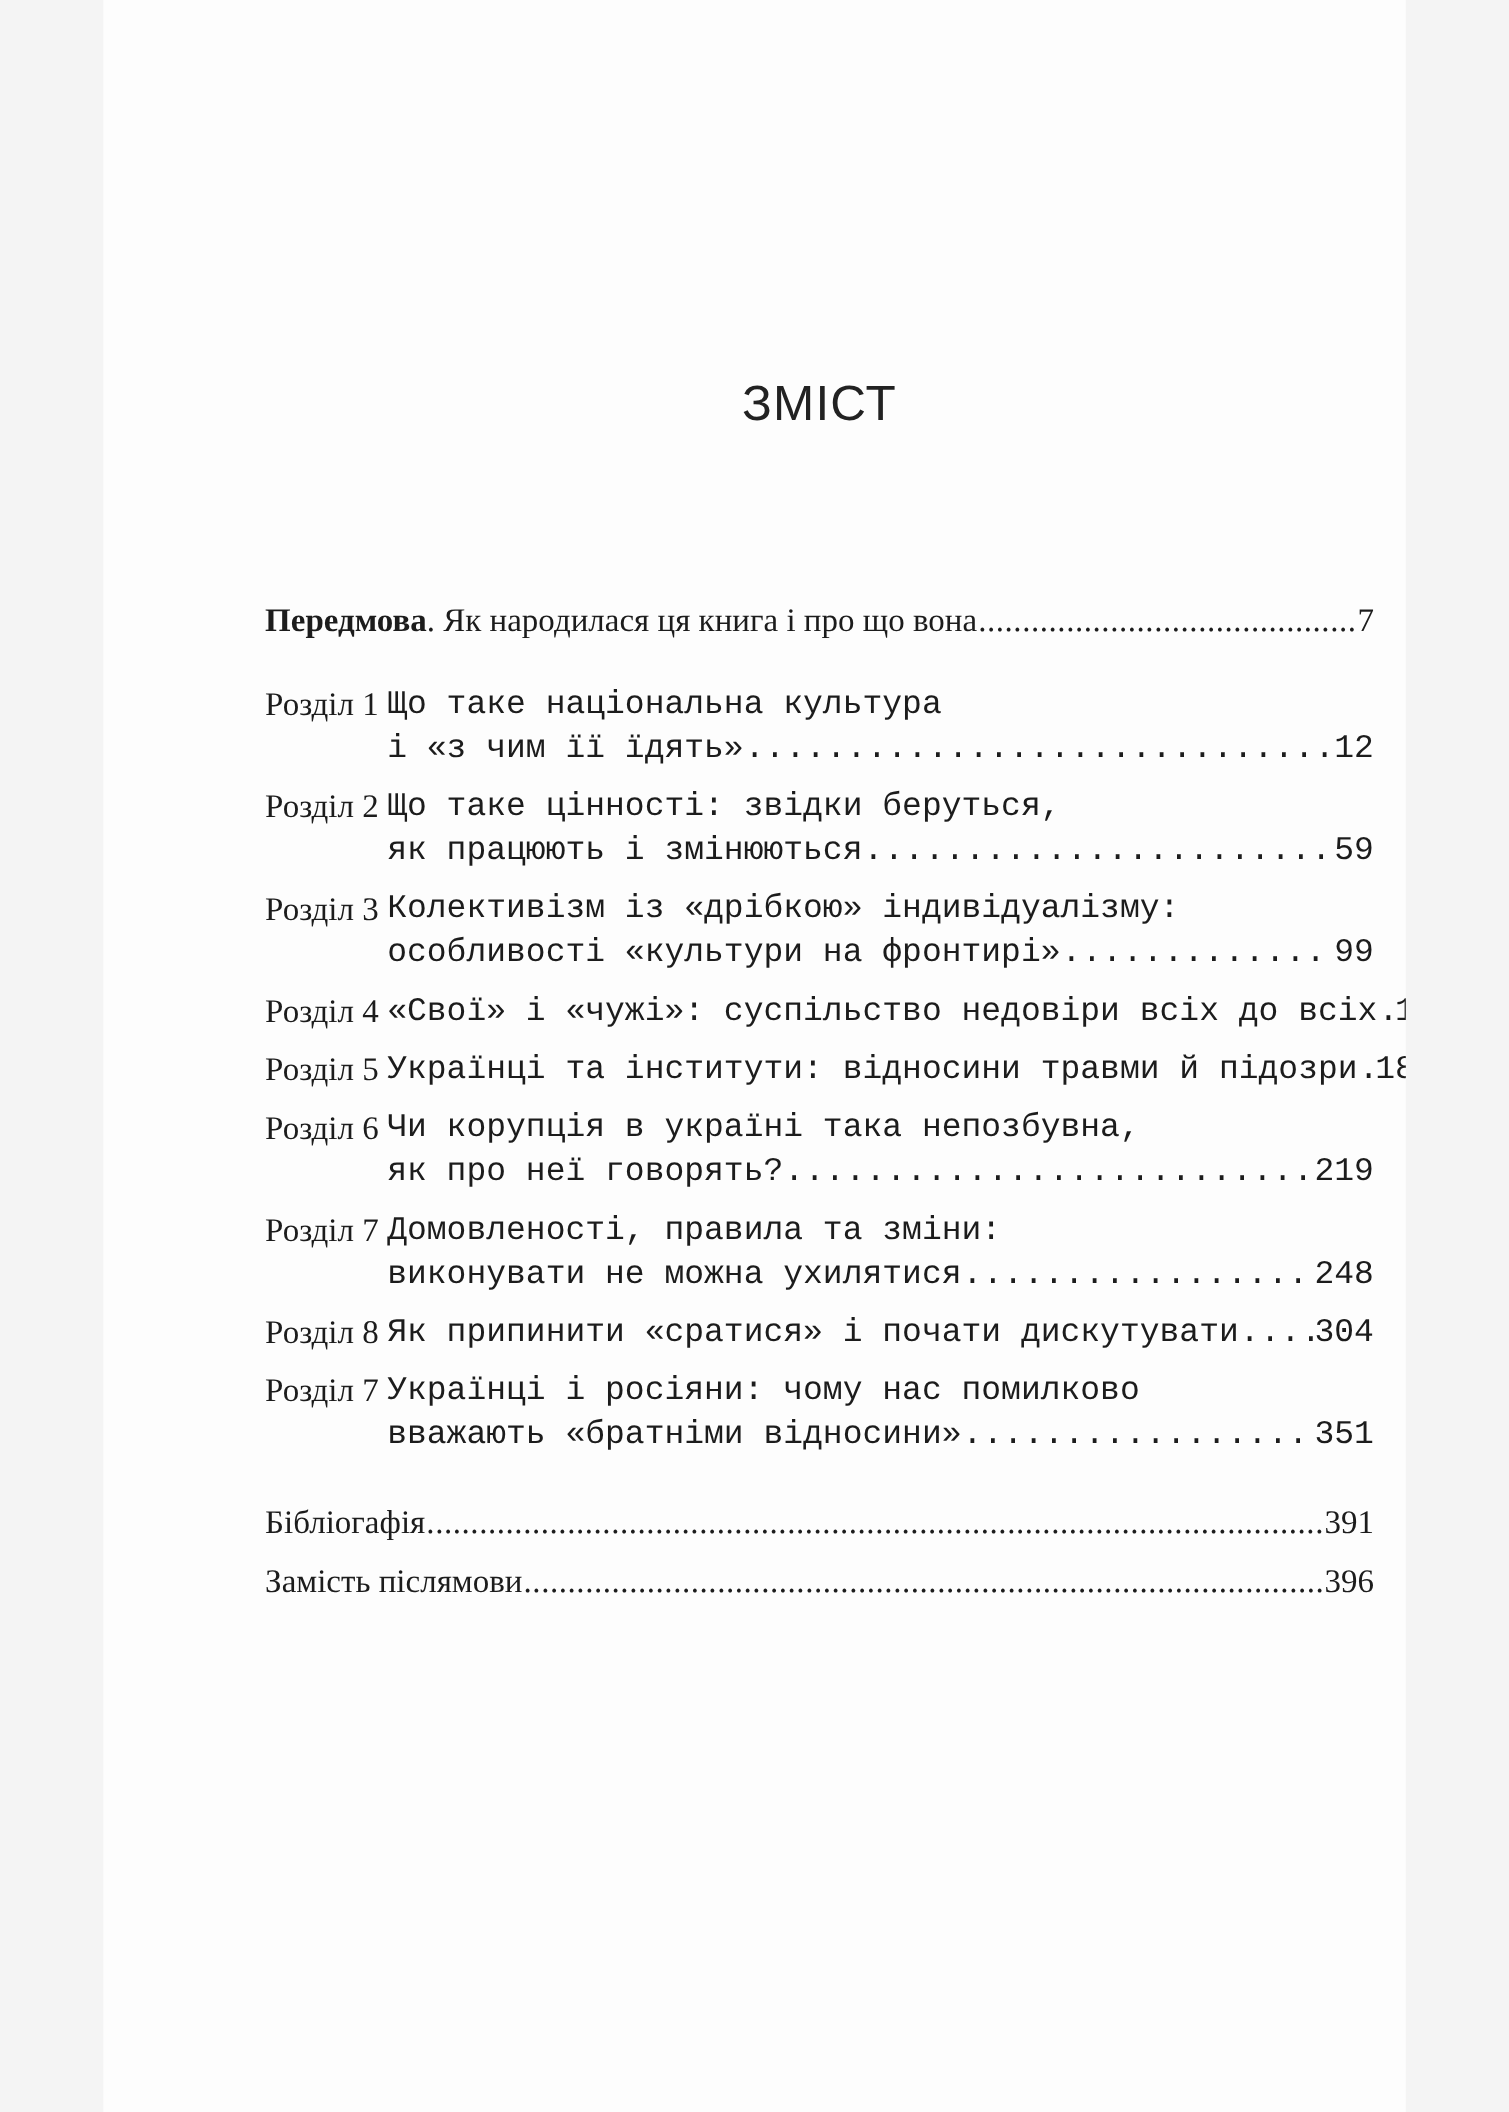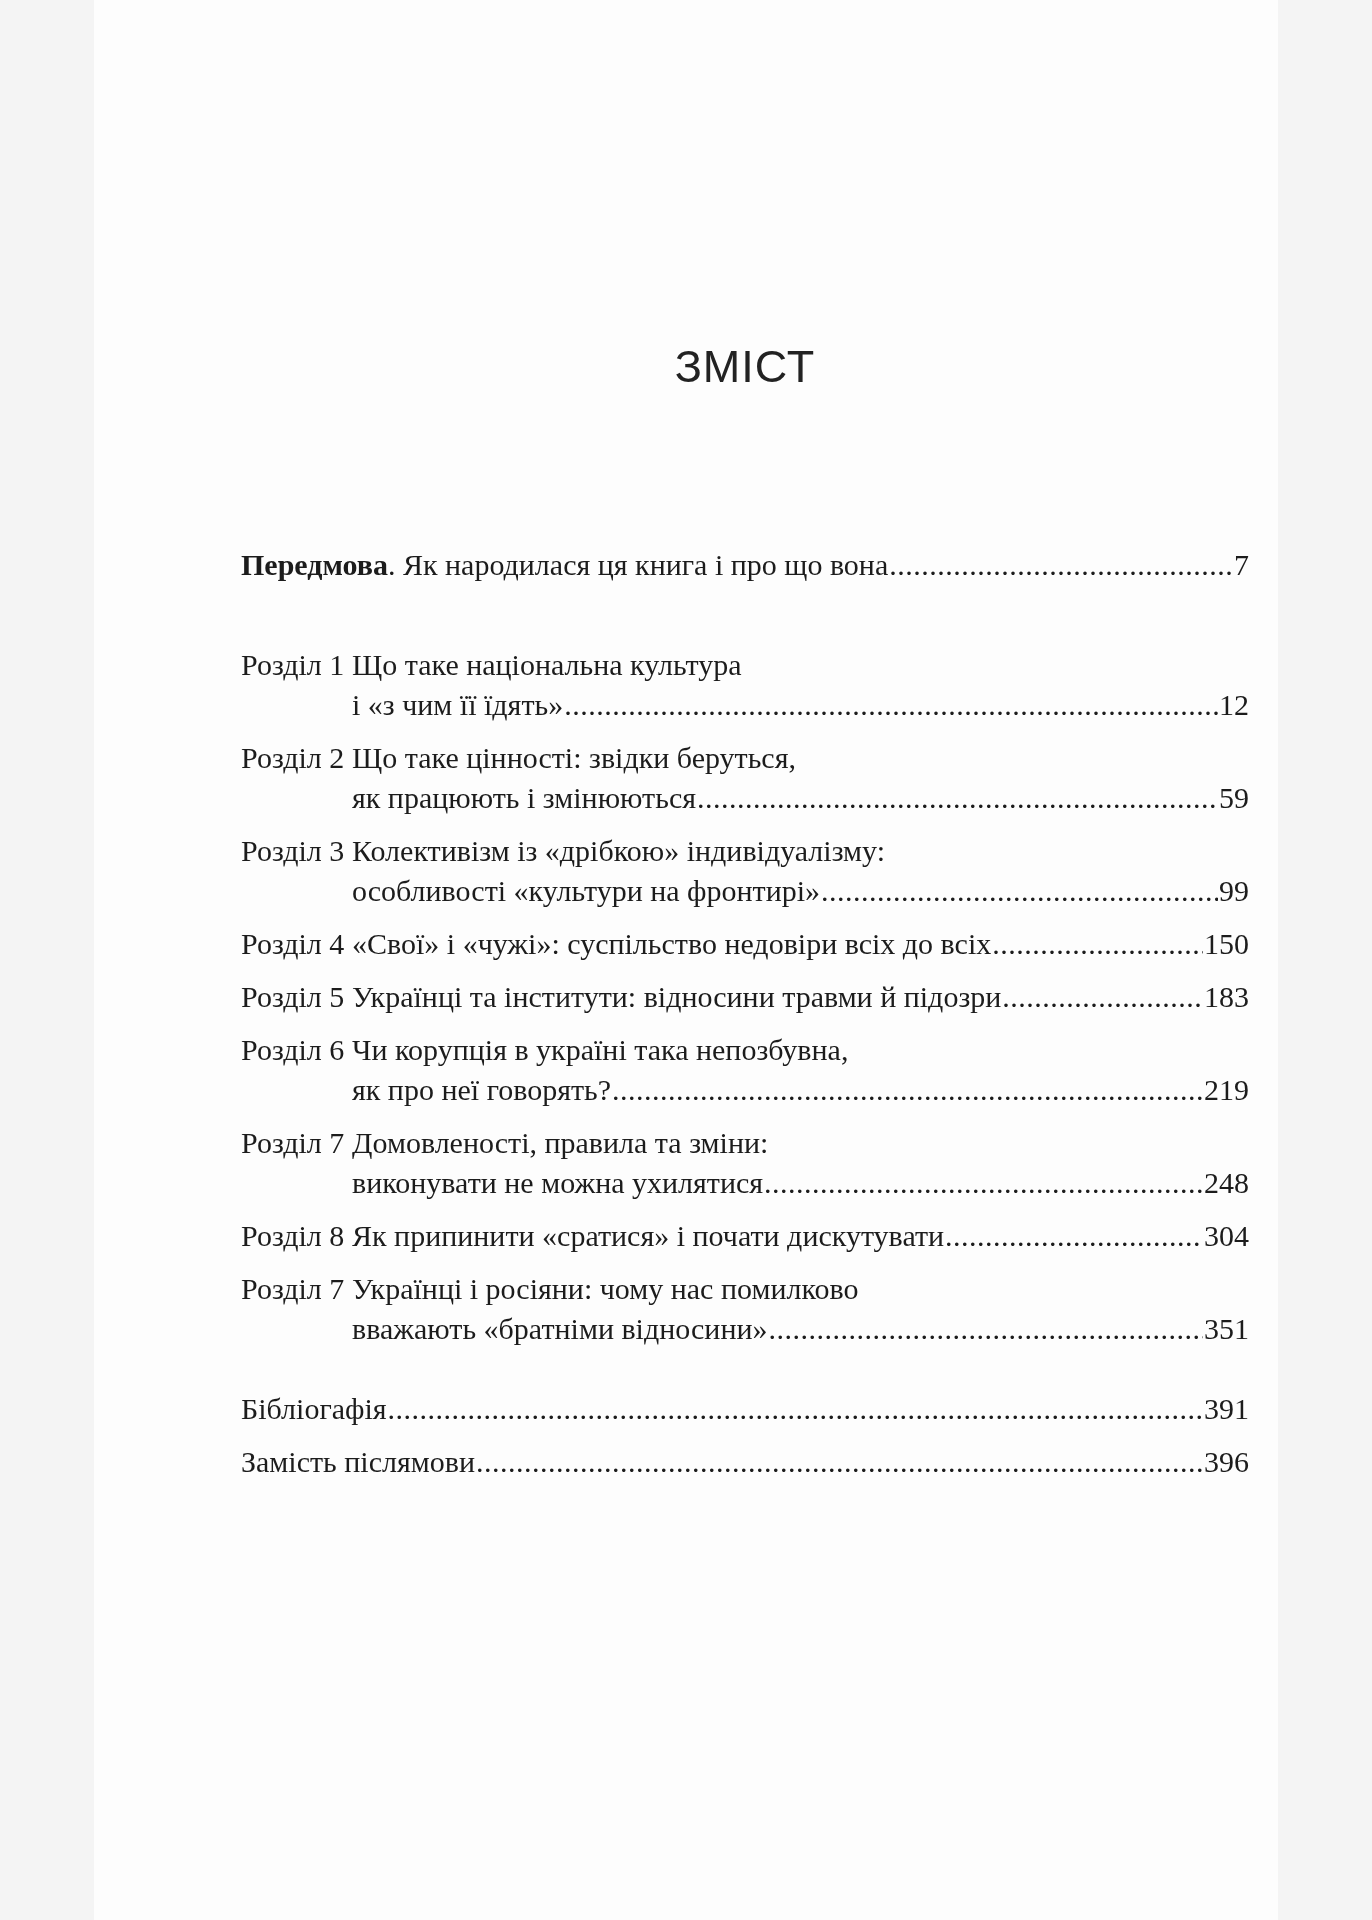--- a/index.html
+++ b/index.html
@@ -32,37 +32,38 @@
   .toc {
     margin: 153px 0 0 147px;
     width: 1008px;
     font-size: 30px;
     line-height: 40px;
   }
   .entry {
     margin-bottom: 13px;
   }
   .entry.preface {
-    margin-bottom: 60px;
+    margin-bottom: 36px;
   }
   .entry.backmatter-first {
     margin-top: 40px;
   }
   .chapter {
     display: flex;
   }
   .chapter .label {
     flex: 0 0 111px;
     width: 111px;
     font-weight: normal;
     white-space: nowrap;
   }
   .chapter .content {
     flex: 1 1 auto;
     min-width: 0;
+    font-family: Liberation Mono, monospace;
   }
   .row {
     display: flex;
     align-items: baseline;
   }
   .row .text {
     white-space: nowrap;
   }
   .text b {
     font-weight: bold;

